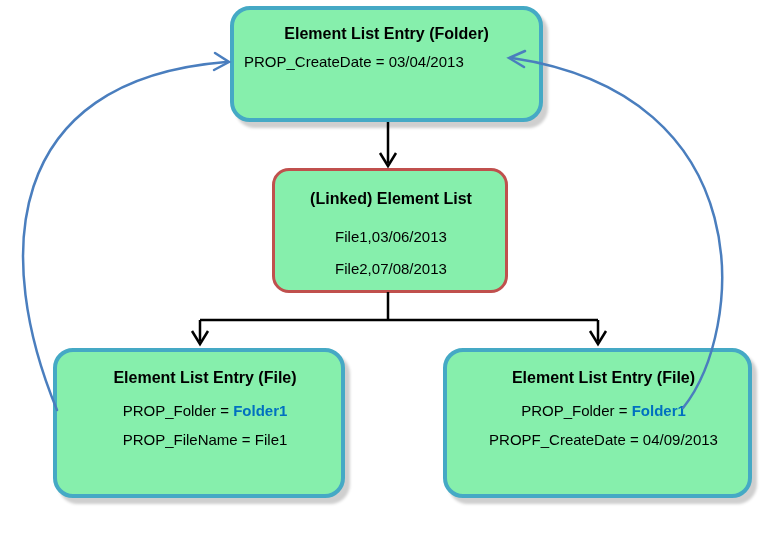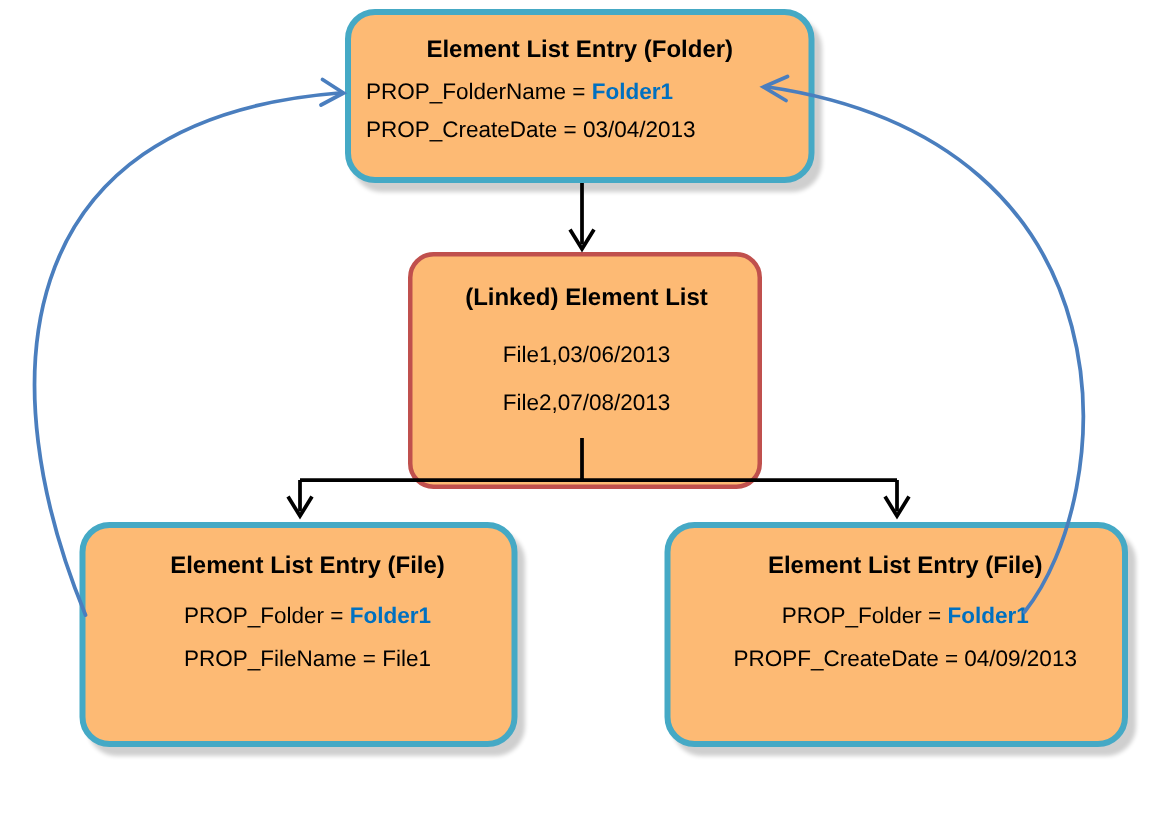--- a/index.html
+++ b/index.html
@@ -14,21 +14,21 @@
   .canvas{
     position:relative;
     width:766px;height:542px;
     background:#ffffff;
     overflow:hidden;
     font-family:"Liberation Sans", sans-serif;
     color:#000;
   }
   .node{
     position:absolute;
-    background:#fdba74;
+    background:#86efac;
     box-sizing:border-box;
   }
   .node.teal{
     border:4px solid var(--teal);
     border-radius:20px;
     box-shadow:5px 6px 3px var(--shadow);
   }
   .node.red{
     border:3px solid var(--red);
     border-radius:17px;
@@ -45,21 +45,21 @@
   }
   .hl{
     color:var(--hl-blue);
     font-weight:bold;
   }
   
   .node-folder{left:230px;top:6px;width:313px;height:116px;padding:14px 10px 0 10px;}
   .node-folder .node-title{margin-bottom:5px;}
   .node-folder .node-line{line-height:25px;}
   
-  .node-list{left:272px;top:168px;width:236px;height:158px;padding:18px 8px 0 10px;text-align:center;}
+  .node-list{left:272px;top:168px;width:236px;height:125px;padding:18px 8px 0 10px;text-align:center;}
   .node-list .node-title{margin-bottom:12px;}
   .node-list .node-line{line-height:32px;text-align:center;}
   
   .node-file-1{left:53px;top:348px;width:292px;height:150px;}
   .node-file-2{left:443px;top:348px;width:309px;height:150px;}
   .node-file-1,.node-file-2{padding:16px 12px 0 24px;}
   .node-file-1 .node-title,.node-file-2 .node-title{margin-bottom:8px;}
   .node-file-1 .node-line,.node-file-2 .node-line{line-height:29px;text-align:center;}
   
   svg.connectors{
@@ -69,21 +69,20 @@
   .black-line{stroke:var(--arrow-black);stroke-width:2.5;fill:none;}
   .blue-line{stroke:var(--arrow-blue);stroke-width:2.5;fill:none;stroke-linecap:round;}
 </style>
 </head>
 <body>
 
 <div class="canvas">
 
   <div class="node teal node-folder">
     <div class="node-title">Element List Entry (Folder)</div>
-    <div class="node-line"><span>PROP_FolderName = </span><span class="hl">Folder1</span></div>
     <div class="node-line">PROP_CreateDate = 03/04/2013</div>
   </div>
 
   <div class="node red node-list">
     <div class="node-title">(Linked) Element List</div>
     <div class="node-line">File1,03/06/2013</div>
     <div class="node-line">File2,07/08/2013</div>
   </div>
 
   <div class="node teal node-file-1">

